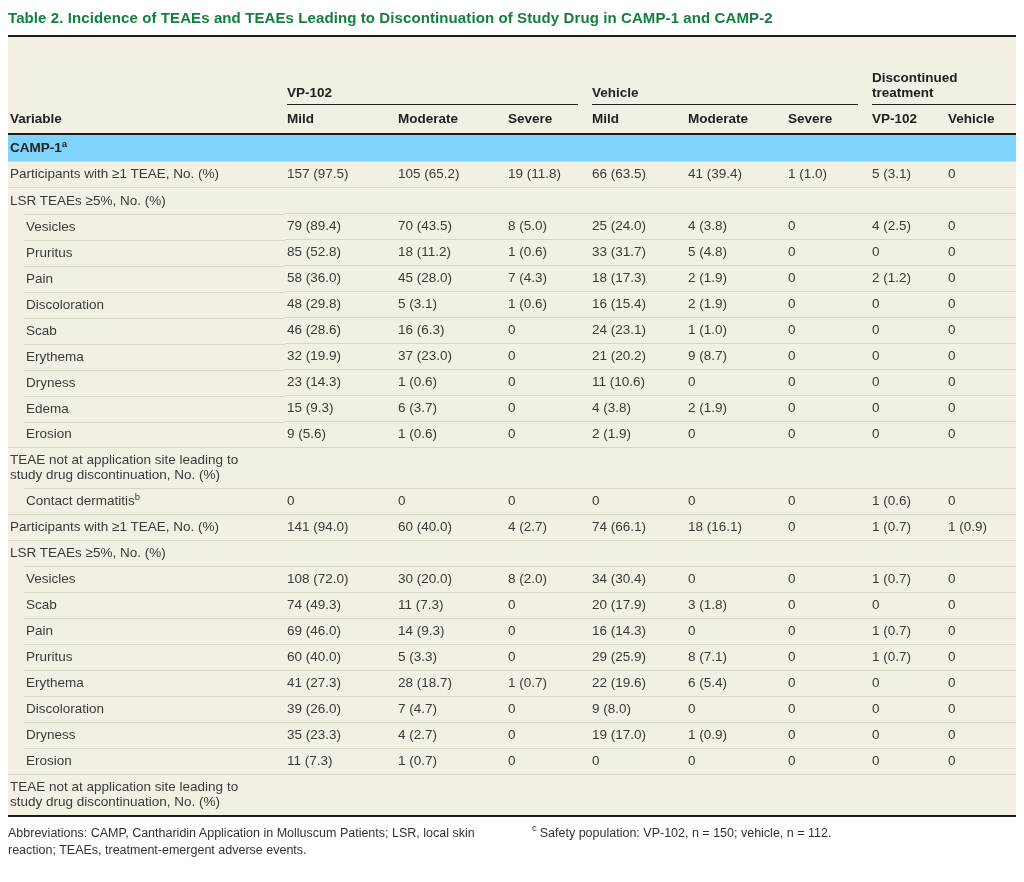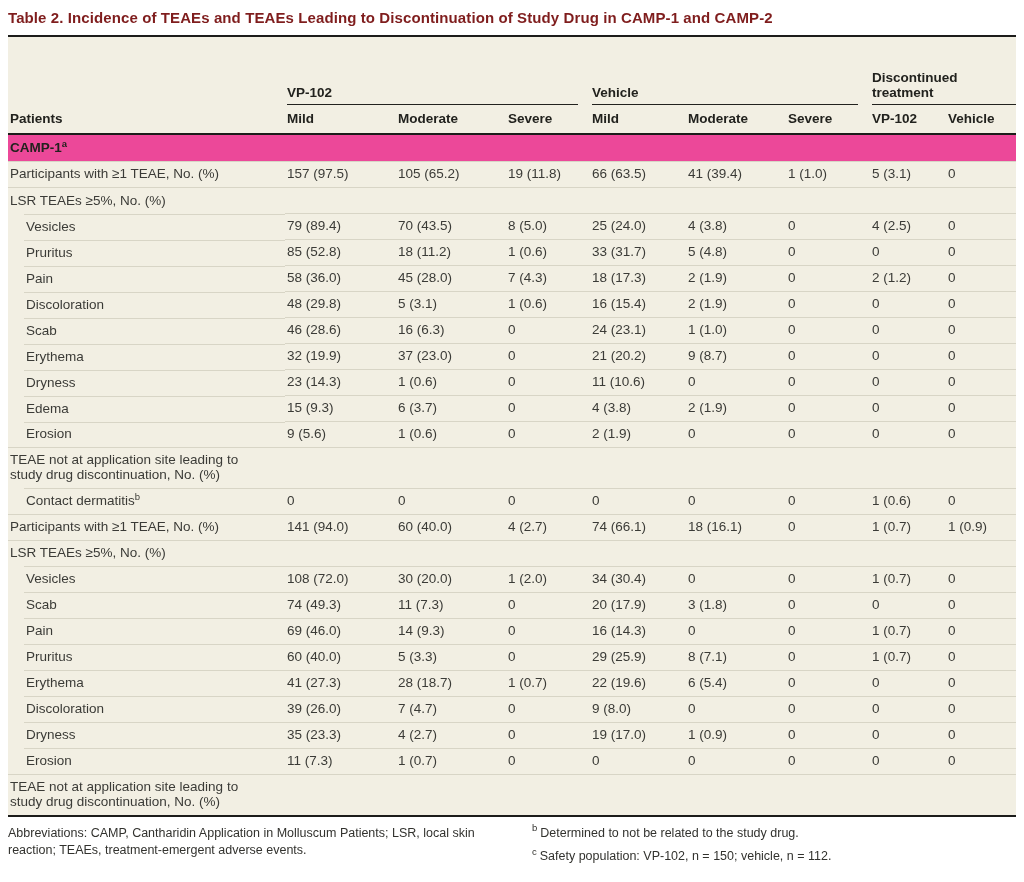--- a/index.html
+++ b/index.html
@@ -4,21 +4,21 @@
 <style>
   html,body { margin:0; padding:0; background:#ffffff; }
   body {
     font-family:"Liberation Sans","DejaVu Sans",sans-serif;
     color:#3b3b37;
     -webkit-font-smoothing:antialiased;
   }
   .page { width:1024px; height:882px; box-sizing:border-box; padding:5px 8px 0 8px; background:#fff; }
 
   .title {
-    font-size:15px; font-weight:bold; color:#7f1d1d;
+    font-size:15px; font-weight:bold; color:#15803d;
     padding:4px 0 9px 0; letter-spacing:0.1px;
   }
 
   .tablewrap {
     border-top:2px solid #1c1c1a;
     border-bottom:2px solid #1c1c1a;
     background:#f2efe3;
   }
 
   table { border-collapse:collapse; width:100%; table-layout:fixed; font-size:13.5px; }
@@ -41,21 +41,21 @@
   
   tbody td { height:15px; }
   tbody tr.data td { border-top:1px solid #d8d5c6; }
   tbody tr.data td.lbl.ind {
     padding-left:18px;
     border-top:none;
     background:linear-gradient(#d8d5c6,#d8d5c6) right top / calc(100% - 16px) 1px no-repeat;
   }
   tbody tr.sect td {
     font-weight:bold; color:#22221e;
-    background:#ec4899;
+    background:#7dd3fc;
     padding-top:5px; padding-bottom:6px;
     border-top:1px solid #45453f;
   }
   tbody tr.sect.first td { border-top:none; }
   .lbltext { display:inline-block; max-width:256px; }
   sup { font-size:9.5px; line-height:0; }
 
   
   .footnotes { display:flex; gap:26px; padding:8px 0 0 0; font-size:12.5px; color:#32322e; line-height:1.42; }
   .fn-left { width:498px; flex:none; }
@@ -90,21 +90,21 @@
             <div class="u">VP-102</div>
           </th>
           <th colspan="3">
             <div class="u">Vehicle</div>
           </th>
           <th colspan="2">
             <div class="u last">Discontinued treatment</div>
           </th>
         </tr>
         <tr class="cols">
-          <th>Patients</th>
+          <th>Variable</th>
           <th>Mild</th>
           <th>Moderate</th>
           <th>Severe</th>
           <th>Mild</th>
           <th>Moderate</th>
           <th>Severe</th>
           <th>VP-102</th>
           <th>Vehicle</th>
         </tr>
       </thead>
@@ -274,21 +274,21 @@
             <td></td>
             <td></td>
             <td></td>
             <td></td>
             <td></td>
           </tr>
           <tr class="data">
             <td class="lbl ind"><span class="lbltext">Vesicles</span></td>
             <td>108 (72.0)</td>
             <td>30 (20.0)</td>
-            <td>1 (2.0)</td>
+            <td>8 (2.0)</td>
             <td>34 (30.4)</td>
             <td>0</td>
             <td>0</td>
             <td>1 (0.7)</td>
             <td>0</td>
           </tr>
           <tr class="data">
             <td class="lbl ind"><span class="lbltext">Scab</span></td>
             <td>74 (49.3)</td>
             <td>11 (7.3)</td>
@@ -379,18 +379,17 @@
         </tbody>
     </table>
   </div>
 
   <div class="footnotes">
     <div class="fn-left">
       <p class="fn">Abbreviations: CAMP, Cantharidin Application in Molluscum Patients; LSR, local skin reaction; TEAEs, treatment-emergent adverse events.</p>
 
     </div>
     <div class="fn-right">
-      <p class="fn"><sup>b</sup><span>Determined to not be related to the study drug.</span></p>
       <p class="fn"><sup>c</sup><span>Safety population: VP-102, n = 150; vehicle, n = 112.</span></p>
     </div>
   </div>
 
 </div>
 
 </body></html>

